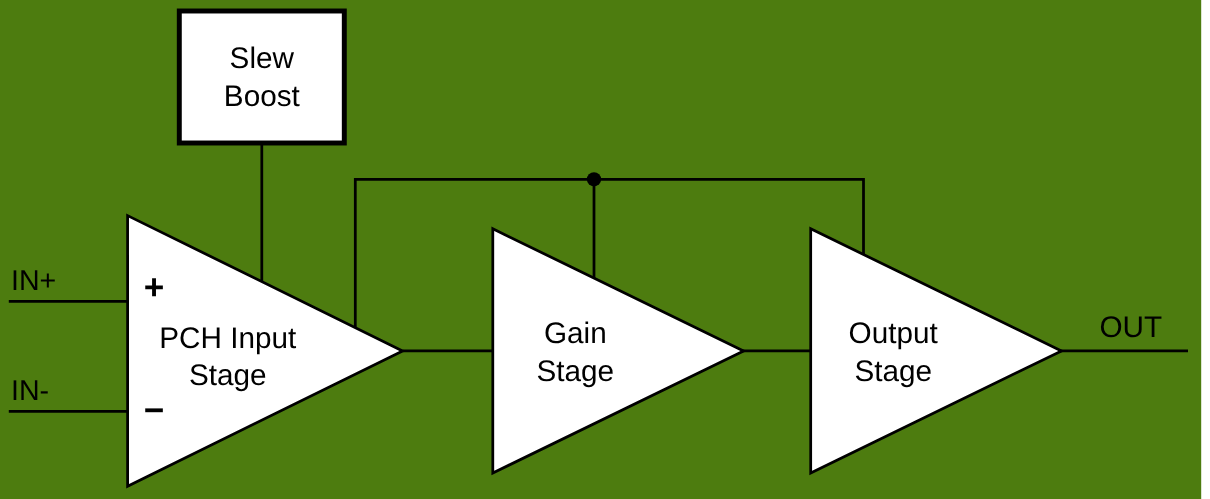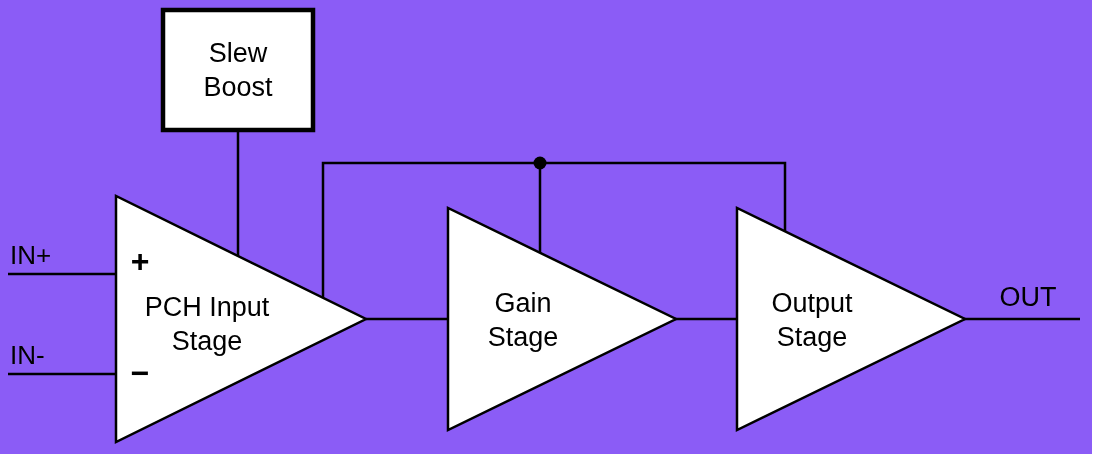--- a/index.html
+++ b/index.html
@@ -5,21 +5,21 @@
   html, body {
     margin: 0;
     padding: 0;
     background: #ffffff;
     font-family: "Liberation Sans", sans-serif;
   }
   .diagram-wrap {
     width: 1092px;
     height: 454px;
     position: relative;
-    background: #8b5cf6;
+    background: #4d7c0f;
   }
   svg { display: block; }
   .wire {
     stroke: #000000;
     stroke-width: 2.5;
     fill: none;
   }
   .block-shape {
     fill: #ffffff;
     stroke: #000000;

